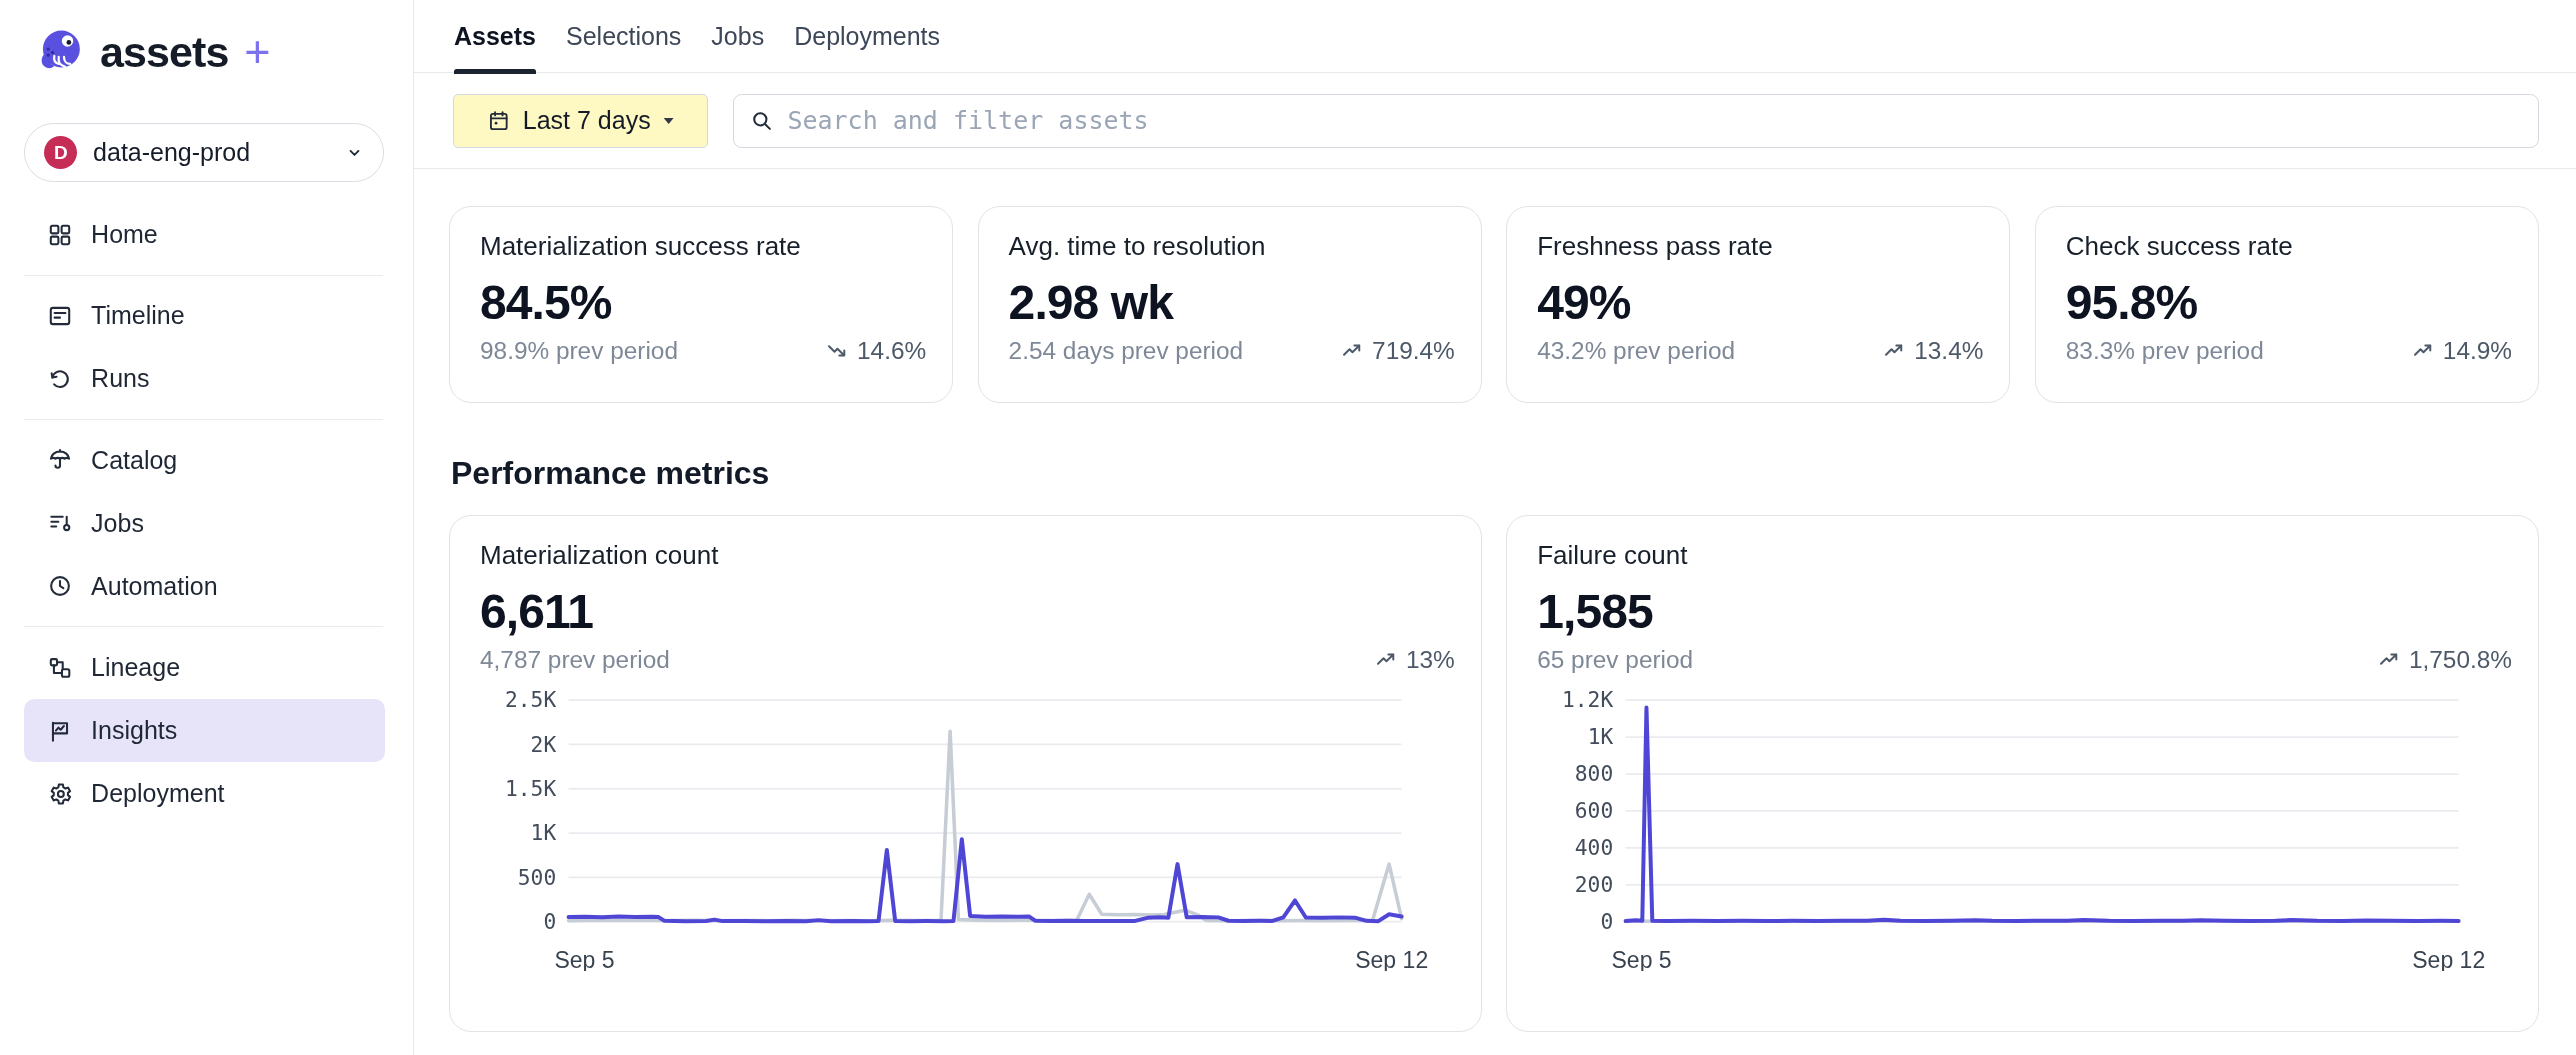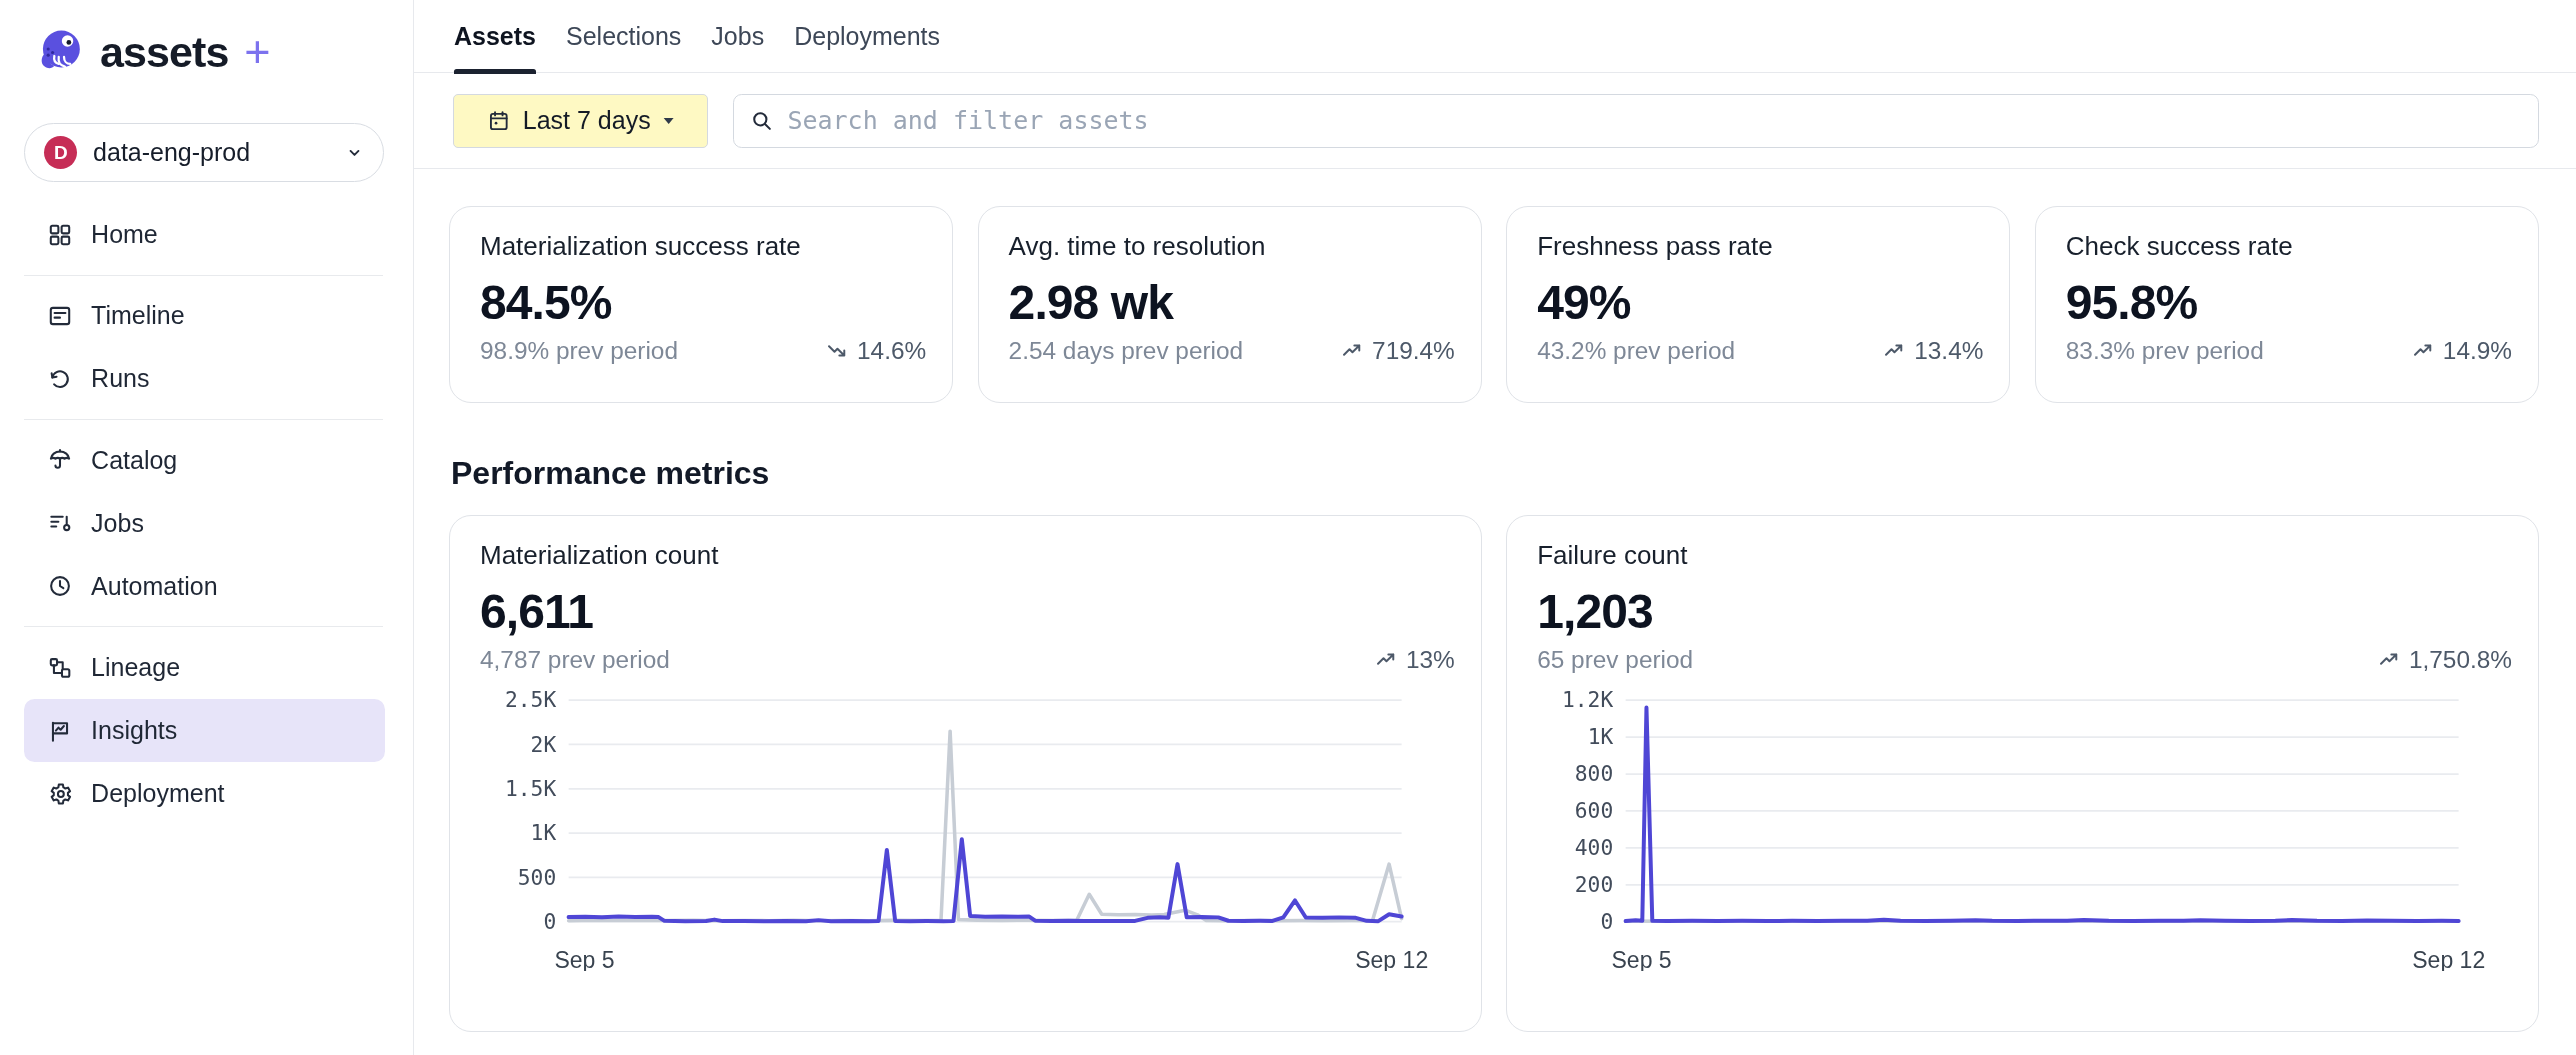--- a/index.html
+++ b/index.html
@@ -353,21 +353,21 @@
               <polyline points="100.0,264.8 128.2,264.4 156.4,264.7 184.6,264.3 212.8,264.7 241.0,264.5 269.2,264.8 297.4,264.6 325.6,264.8 353.8,264.5 382.0,264.8 410.2,264.6 438.4,264.8 466.6,264.5 494.8,264.7 520.2,264.6 530.5,51.0 539.9,263.5 560.6,264.2 588.8,264.5 617.0,264.3 645.2,264.6 673.4,264.4 687.5,235.0 701.6,257.5 720.4,258.2 739.2,257.8 758.0,258.4 772.1,257.8 795.6,253.0 809.7,258.2 819.1,264.5 842.6,264.8 870.8,264.6 899.0,264.8 927.2,264.6 955.4,264.8 983.6,264.6 1007.1,264.8 1025.9,201.0 1040.0,262.5" fill="none" stroke="#C7CDD5" stroke-width="4" stroke-linejoin="round" stroke-linecap="round"></polyline>
               <polyline points="100.0,260.8 118.8,260.4 137.6,261.0 156.4,260.2 175.2,260.7 194.0,260.3 201.5,260.8 208.1,265.0 231.6,265.4 255.1,265.2 264.5,263.6 273.9,265.3 297.4,265.1 320.9,265.4 344.4,265.1 367.9,265.4 382.0,264.2 396.1,265.4 419.6,265.1 438.4,265.4 449.7,265.2 459.1,185.0 468.5,265.1 485.4,265.4 504.2,265.2 523.0,265.4 534.3,265.3 543.7,173.0 553.1,259.6 570.0,260.4 588.8,260.0 607.6,260.4 619.8,260.2 626.4,264.9 645.2,265.2 664.0,265.0 682.8,265.3 701.6,265.1 720.4,265.3 739.2,265.1 753.3,261.6 767.4,261.0 776.8,261.4 787.1,201.0 797.5,261.0 814.4,260.6 833.2,261.1 844.5,264.9 861.4,265.2 880.2,265.0 894.3,265.1 906.5,261.2 919.7,242.0 931.9,261.2 950.7,261.5 969.5,261.1 988.3,261.6 1000.5,265.0 1013.7,265.4 1025.9,257.6 1040.0,260.2" fill="none" stroke="#4F46D5" stroke-width="4.5" stroke-linejoin="round" stroke-linecap="round"></polyline>
               <text x="84" y="318" font-family="Liberation Sans, sans-serif" font-size="26" fill="#39434F">Sep 5</text>
               <text x="1070" y="318" text-anchor="end" font-family="Liberation Sans, sans-serif" font-size="26" fill="#39434F">Sep 12</text>
             </svg>
           </div>
       </div>
 
       <div class="card ccard">
         <div class="card-title">Failure count</div>
-        <div class="card-value">1,203</div>
+        <div class="card-value">1,585</div>
         <div class="card-foot">
           <span class="prev">65 prev period</span>
           <span class="delta">
             <svg width="21" height="15" viewBox="0 0 20 14">
               <path d="M1 11 L6.2 5.8 L9 8.6 L15.5 2.2 M10.8 2.2 H15.5 V6.9" fill="none" stroke="#4D5969" stroke-width="1.9" stroke-linecap="round" stroke-linejoin="round"></path>
             </svg>
             <span>1,750.8%</span>
           </span>
         </div>
         <div class="chart-area">

